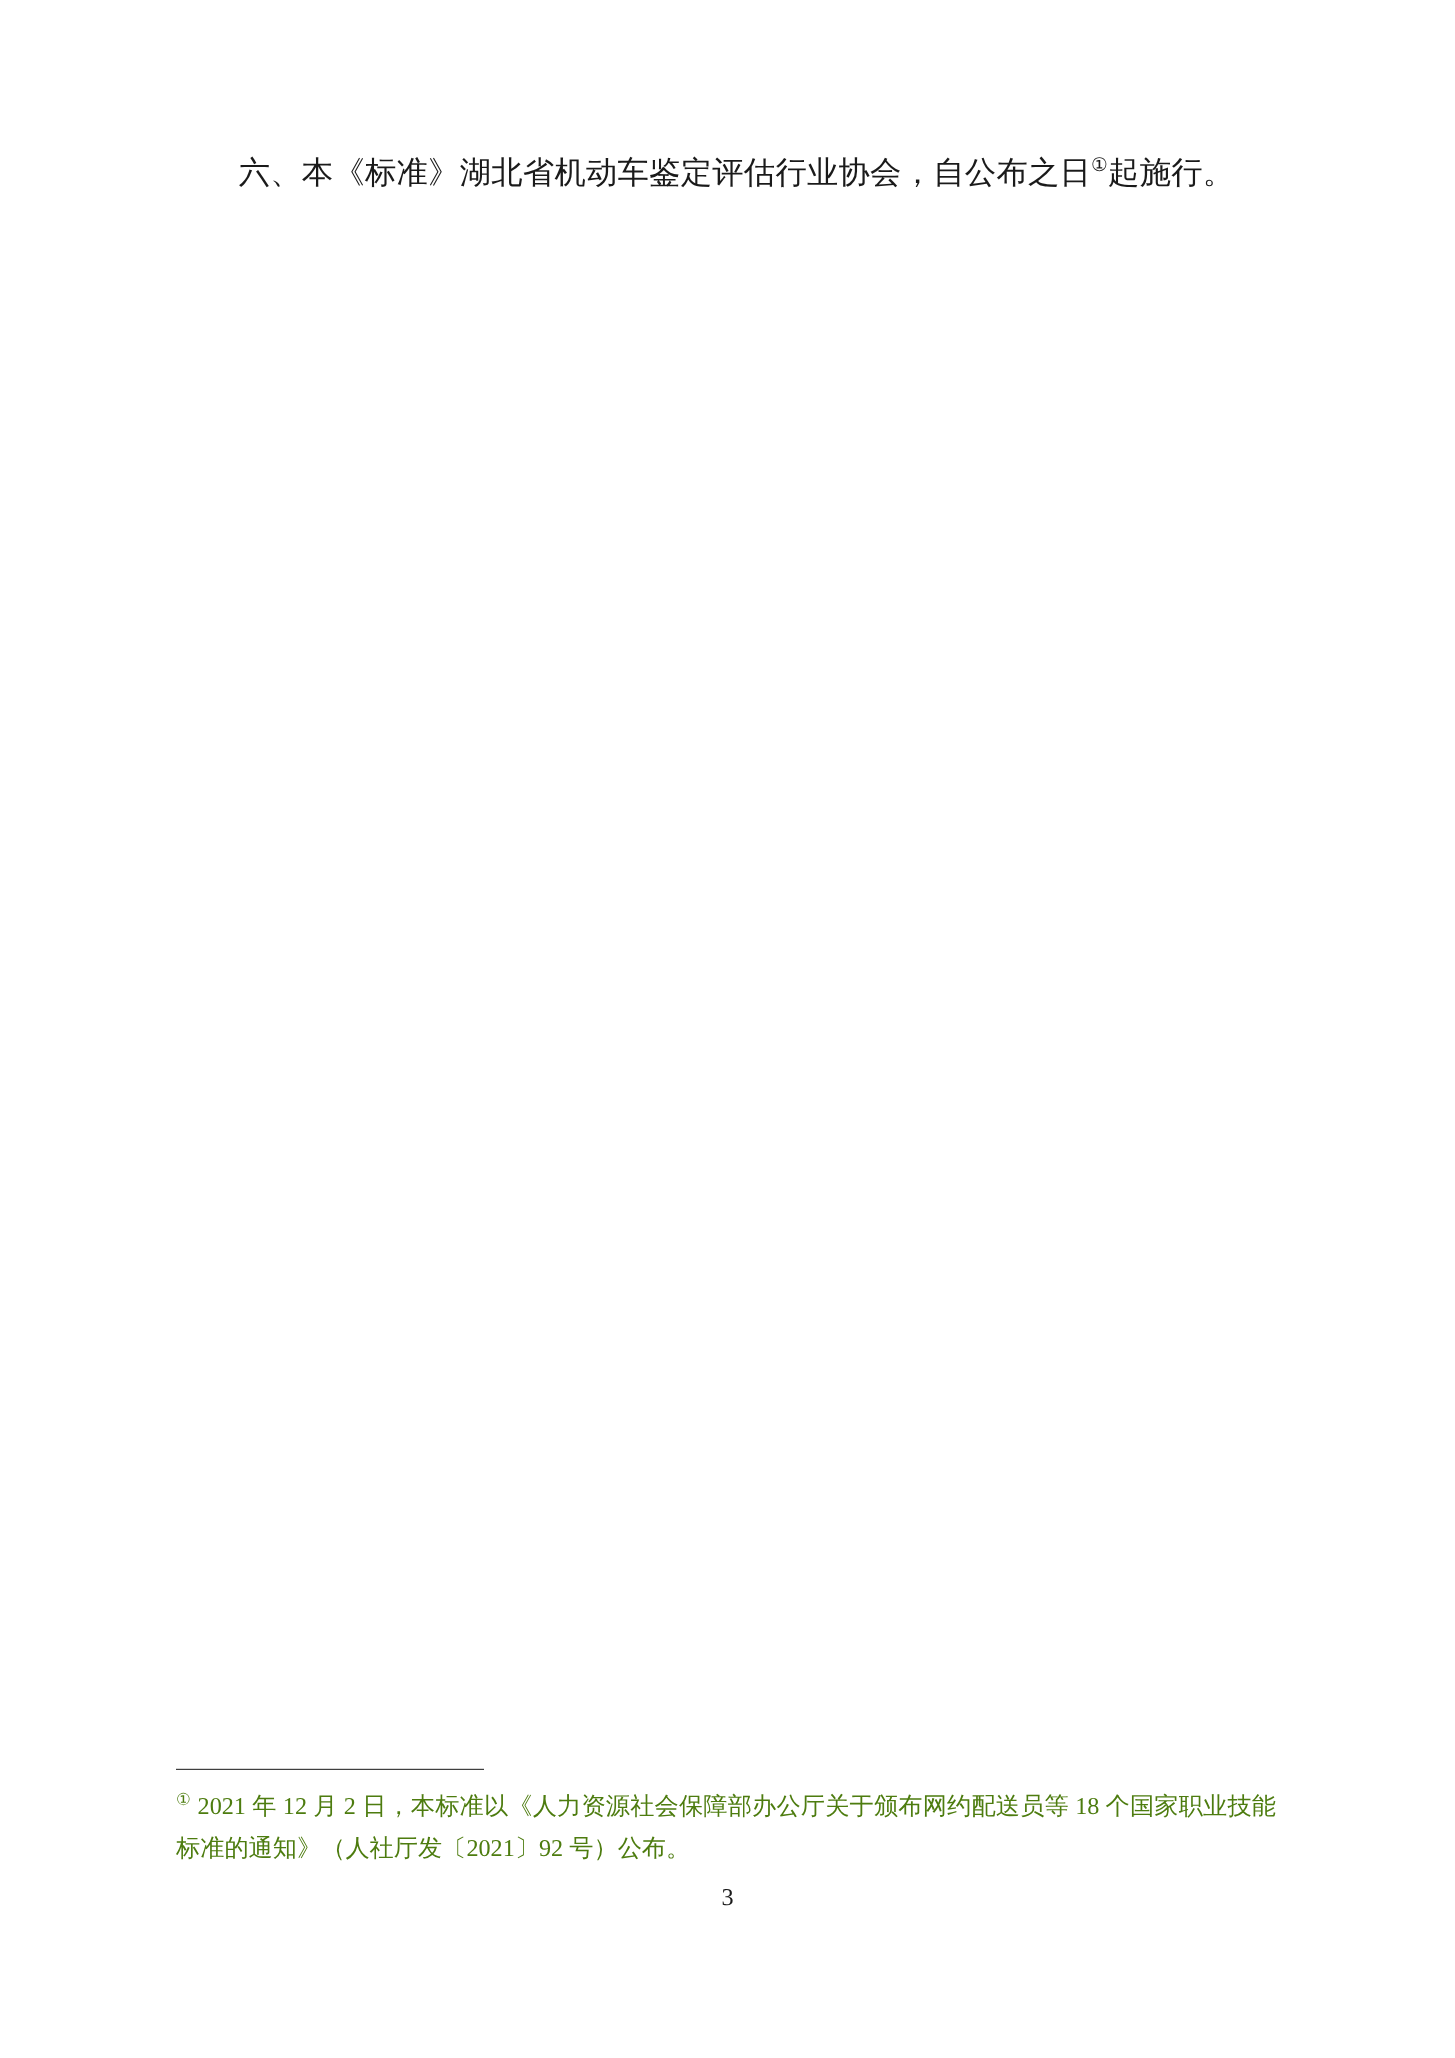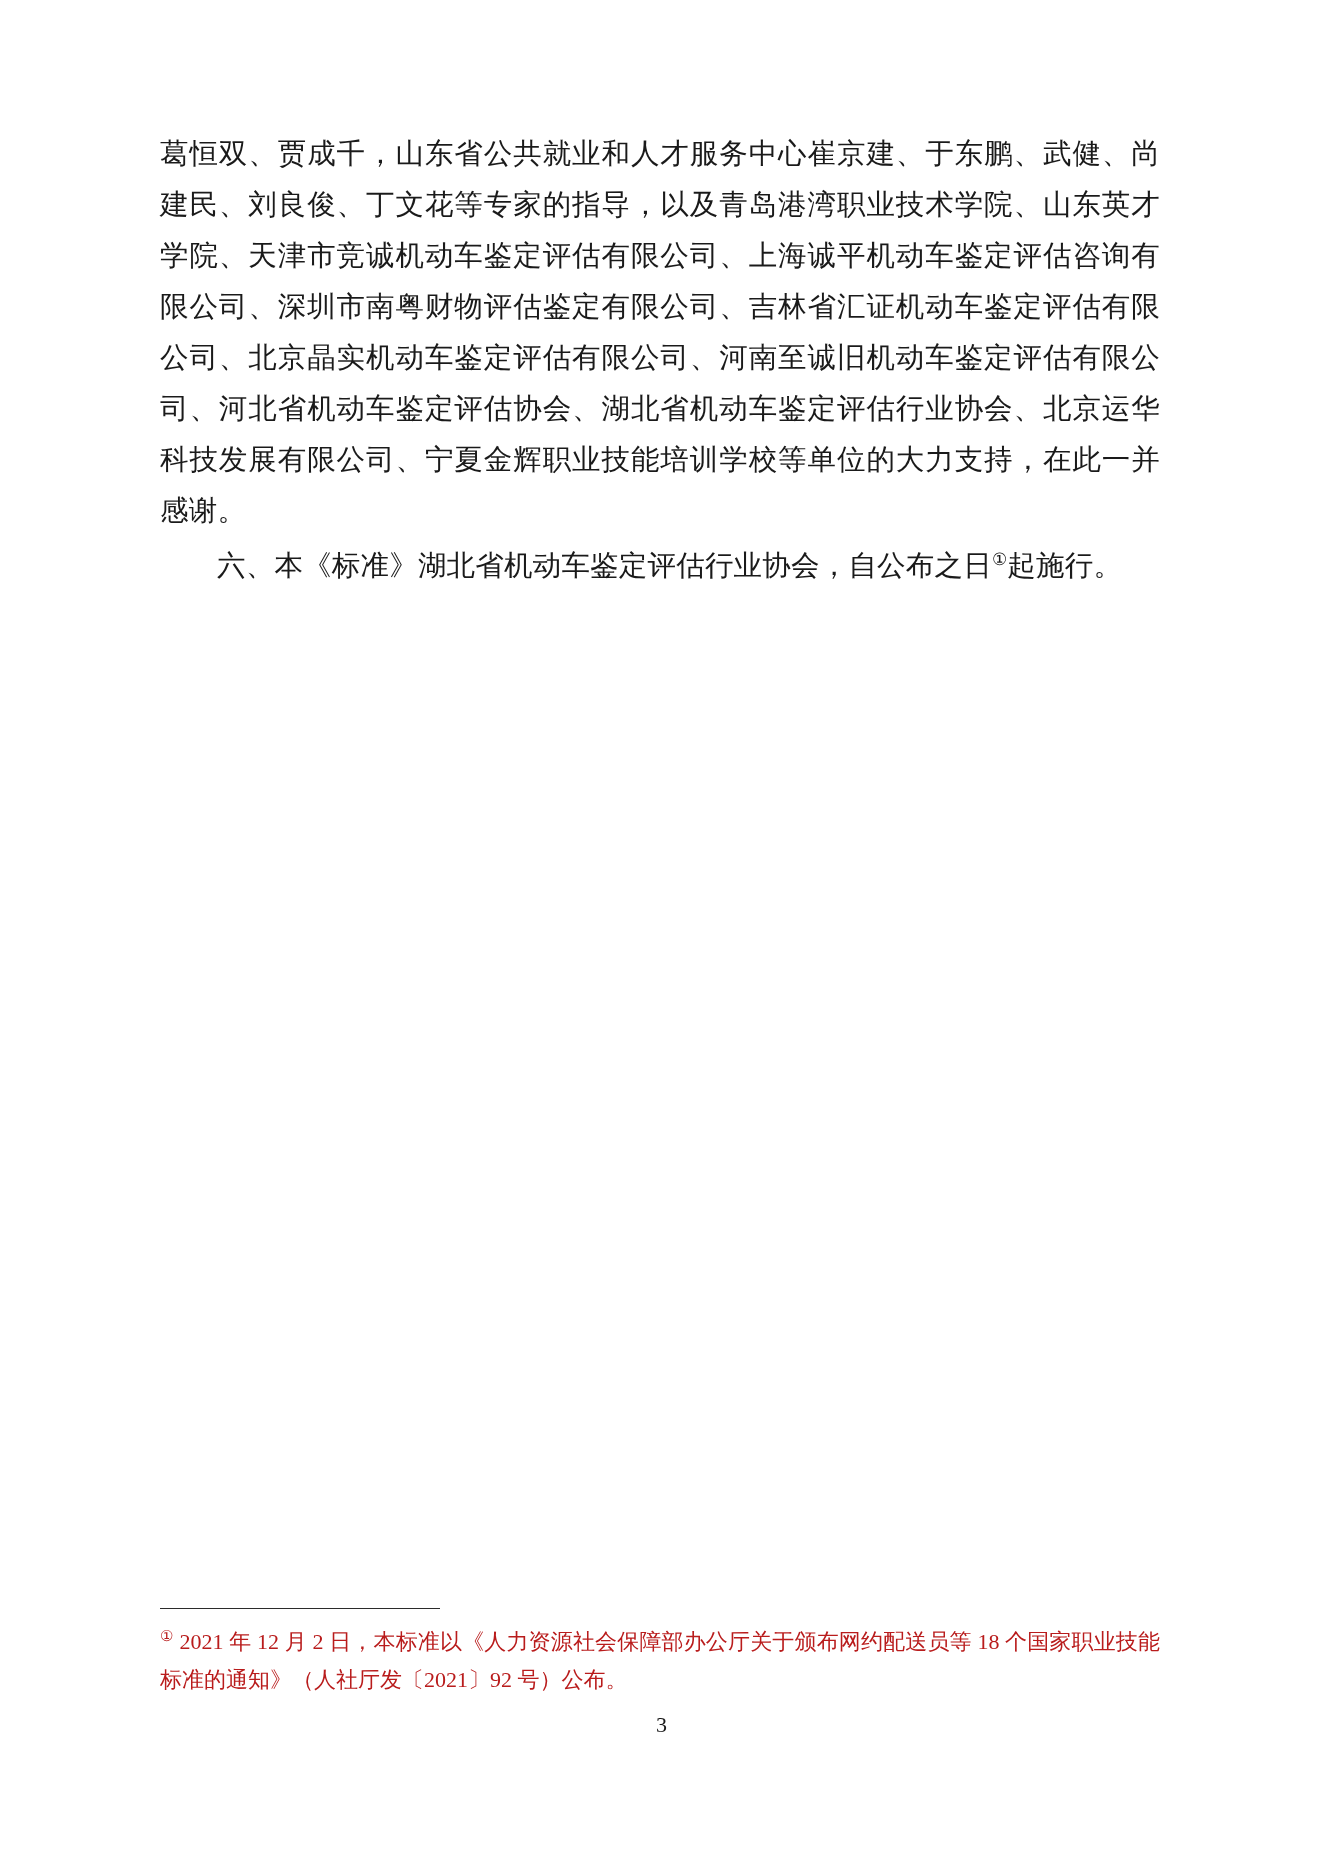--- a/index.html
+++ b/index.html
@@ -51,21 +51,21 @@
     height: 0;
     border-top: 1.3px solid #2b2b2b;
     margin: 0 0 14px 0;
   }
   .footnote-text {
     font-size: 22px;
     line-height: 38px;
     text-align: justify;
     text-justify: inter-ideograph;
     margin: 0;
-    color: #b91c1c;
+    color: #4d7c0f;
   }
   .footnote-marker {
     font-size: 15px;
     vertical-align: super;
     line-height: 0;
     margin-right: 6px;
   }
   .page-number {
     position: absolute;
     left: 0;
@@ -75,21 +75,20 @@
     font-size: 22px;
     color: #1a1a1a;
   }
 </style>
 </head>
 <body>
 
 <div class="page">
 
   <div class="content">
-    <p class="para">葛恒双、贾成千，山东省公共就业和人才服务中心崔京建、于东鹏、武健、尚建民、刘良俊、丁文花等专家的指导，以及青岛港湾职业技术学院、山东英才学院、天津市竞诚机动车鉴定评估有限公司、上海诚平机动车鉴定评估咨询有限公司、深圳市南粤财物评估鉴定有限公司、吉林省汇证机动车鉴定评估有限公司、北京晶实机动车鉴定评估有限公司、河南至诚旧机动车鉴定评估有限公司、河北省机动车鉴定评估协会、湖北省机动车鉴定评估行业协会、北京运华科技发展有限公司、宁夏金辉职业技能培训学校等单位的大力支持，在此一并感谢。</p>
     <p class="para indent"><span>六、本《标准》湖北省机动车鉴定评估行业协会，自公布之日</span><span class="sup">①</span><span>起施行。</span></p>
   </div>
 
   <div class="footnote-area">
     <div class="footnote-rule"></div>
     <p class="footnote-text"><span class="footnote-marker">①</span><span>2021 年 12 月 2 日，本标准以《人力资源社会保障部办公厅关于颁布网约配送员等 18 个国家职业技能标准的通知》（人社厅发〔2021〕92 号）公布。</span></p>
   </div>
 
   <div class="page-number">3</div>
 

